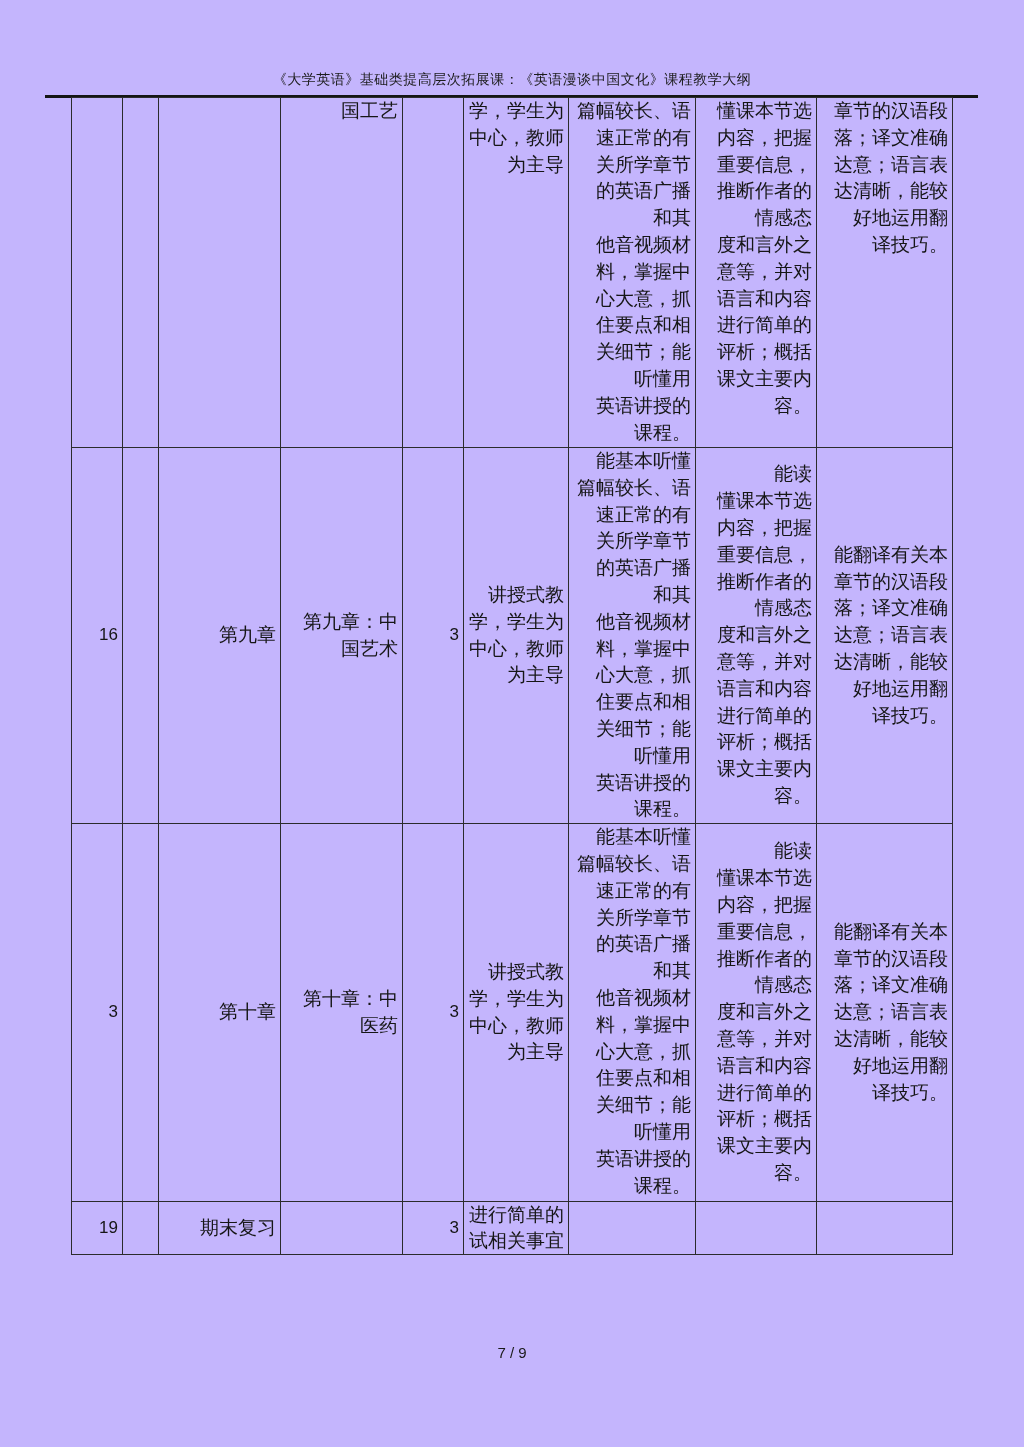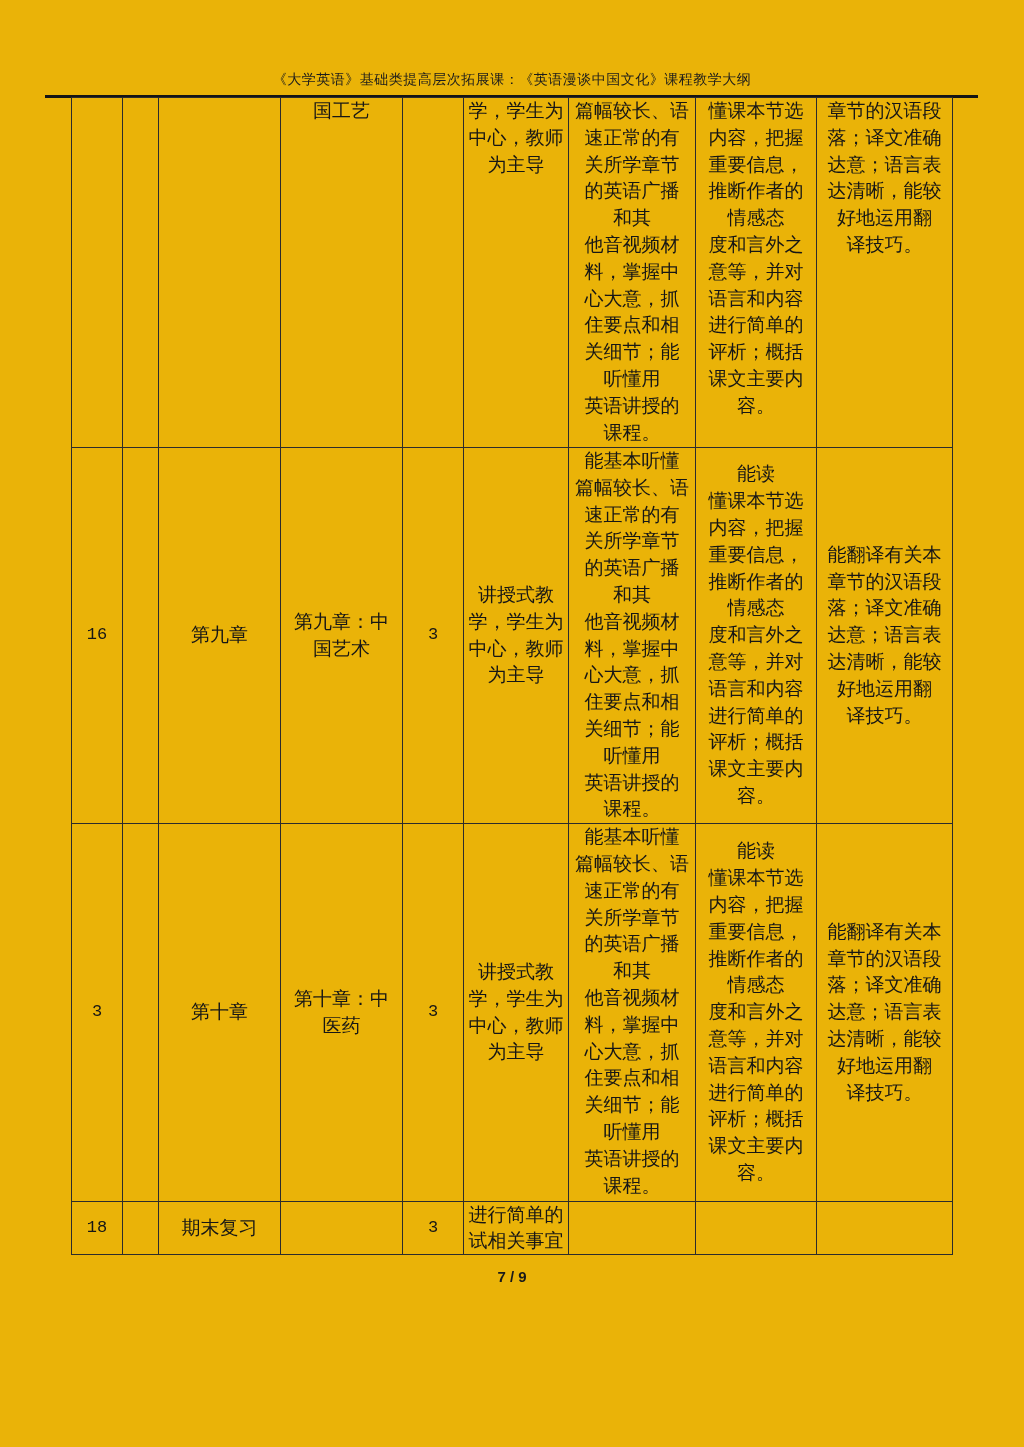--- a/index.html
+++ b/index.html
@@ -1,21 +1,21 @@
 <!DOCTYPE html>
 <html><head>
 <meta charset="utf-8">
 <style>
   * { margin: 0; padding: 0; box-sizing: border-box; }
   html, body { background: #ffffff; }
   .page {
     position: relative;
     width: 1024px;
     height: 1447px;
-    background: #eab308;
+    background: #c4b5fd;
     font-family: "Liberation Serif", "DejaVu Serif", serif;
     color: #161616;
     overflow: hidden;
   }
   .doc-header {
     position: absolute;
     top: 71px;
     left: 0;
     width: 1024px;
     text-align: center;
@@ -37,44 +37,44 @@
     top: 97px;
     left: 71px;
     width: 881px;
     border-collapse: collapse;
     table-layout: fixed;
   }
   table.syllabus td {
     border: 1.5px solid #2c2c2c;
     font-size: 19px;
     line-height: 26.8px;
-    text-align: center;
+    text-align: right;
     vertical-align: middle;
     padding: 0 4px;
     white-space: pre-line;
     color: #161616;
   }
   table.syllabus td.v-top { vertical-align: top; }
   table.syllabus td.num {
     font-size: 17px;
-    font-family: Liberation Mono, monospace;
+    font-family: Liberation Sans, sans-serif;
   }
   tr.row-cont  { height: 350px; }
   tr.row-w16   { height: 374px; }
   tr.row-w17   { height: 378px; }
   tr.row-w18   { height: 53px;  }
   tr.row-w18 td { line-height: 26px; }
   .doc-footer {
     position: absolute;
-    top: 1268px;
+    top: 1344px;
     left: 0;
     width: 1024px;
     text-align: center;
     font-family: "Liberation Sans", "DejaVu Sans", sans-serif;
-    font-weight: 700;
+    font-weight: 400;
     font-size: 15px;
     color: #1a1a1a;
   }
 </style>
 </head>
 <body>
 
 <div class="page">
 
   <div class="doc-header">《大学英语》基础类提高层次拓展课：《英语漫谈中国文化》课程教学大纲</div>
@@ -220,21 +220,21 @@
 容。</td>
         <td>能翻译有关本
 章节的汉语段
 落；译文准确
 达意；语言表
 达清晰，能较
 好地运用翻
 译技巧。</td>
       </tr>
       <tr class="row-w18">
-        <td class="num">18</td>
+        <td class="num">19</td>
         <td></td>
         <td>期末复习</td>
         <td></td>
         <td class="num">3</td>
         <td>进行简单的
 试相关事宜</td>
         <td></td>
         <td></td>
         <td></td>
       </tr>

